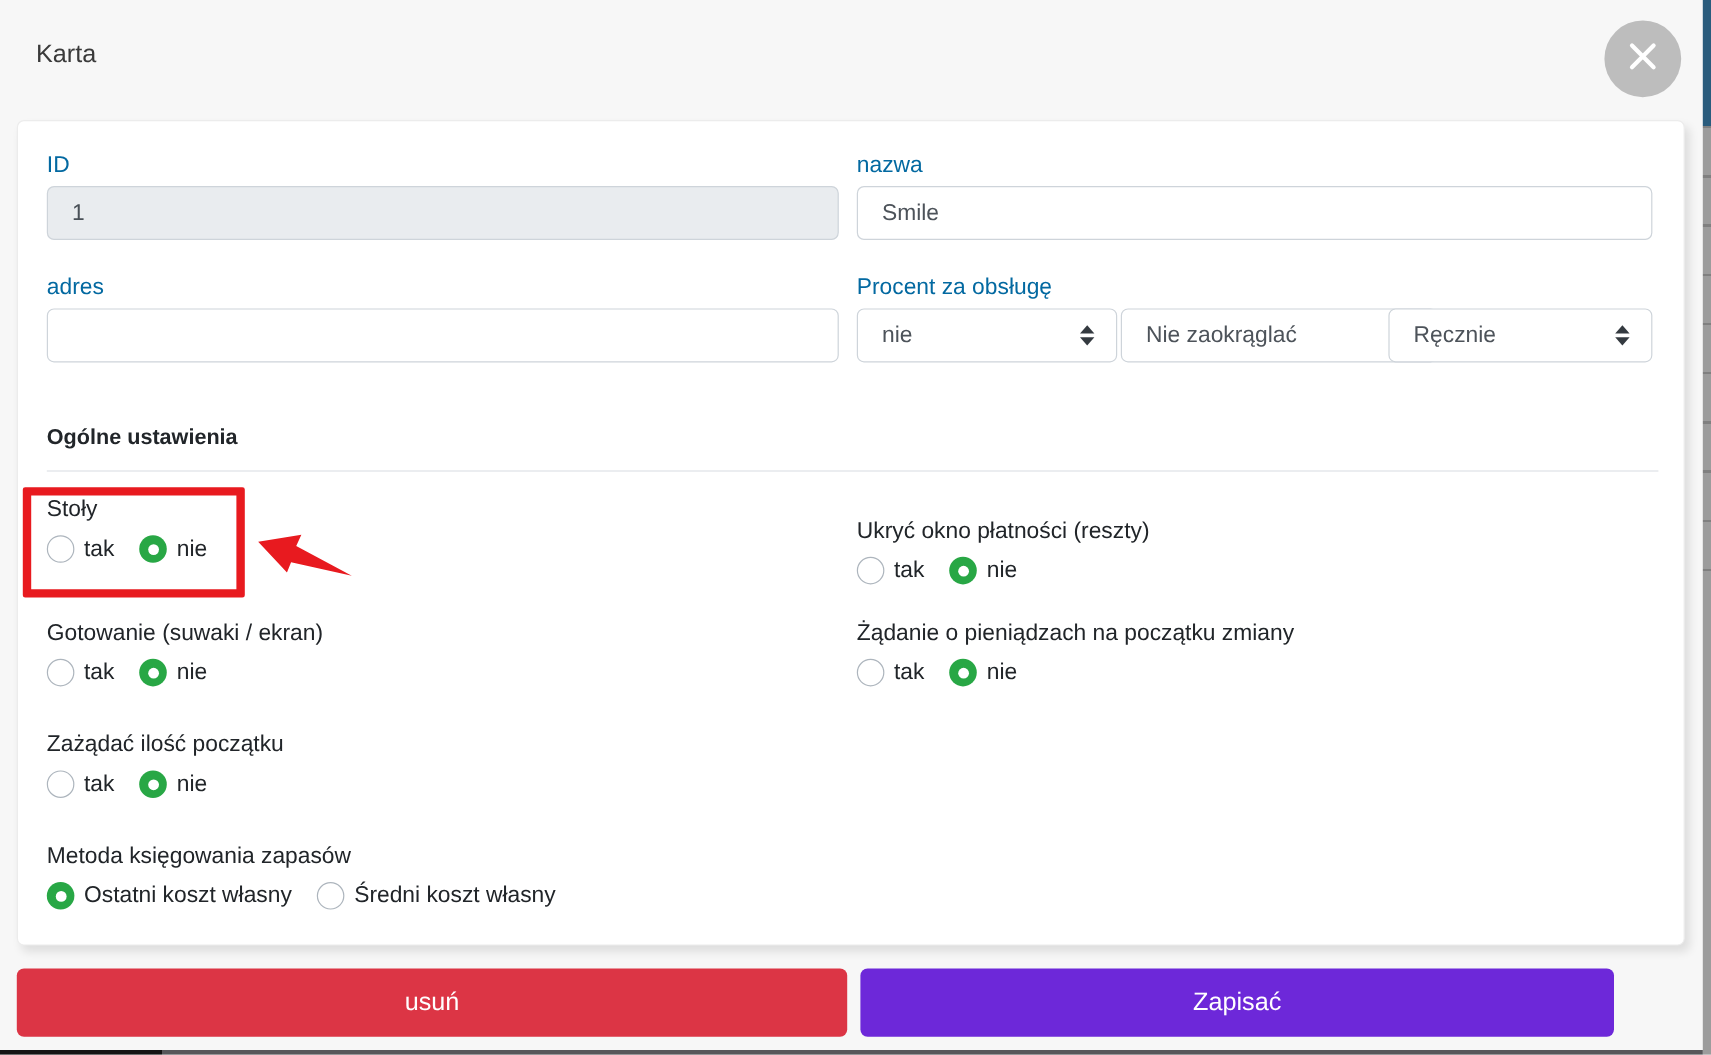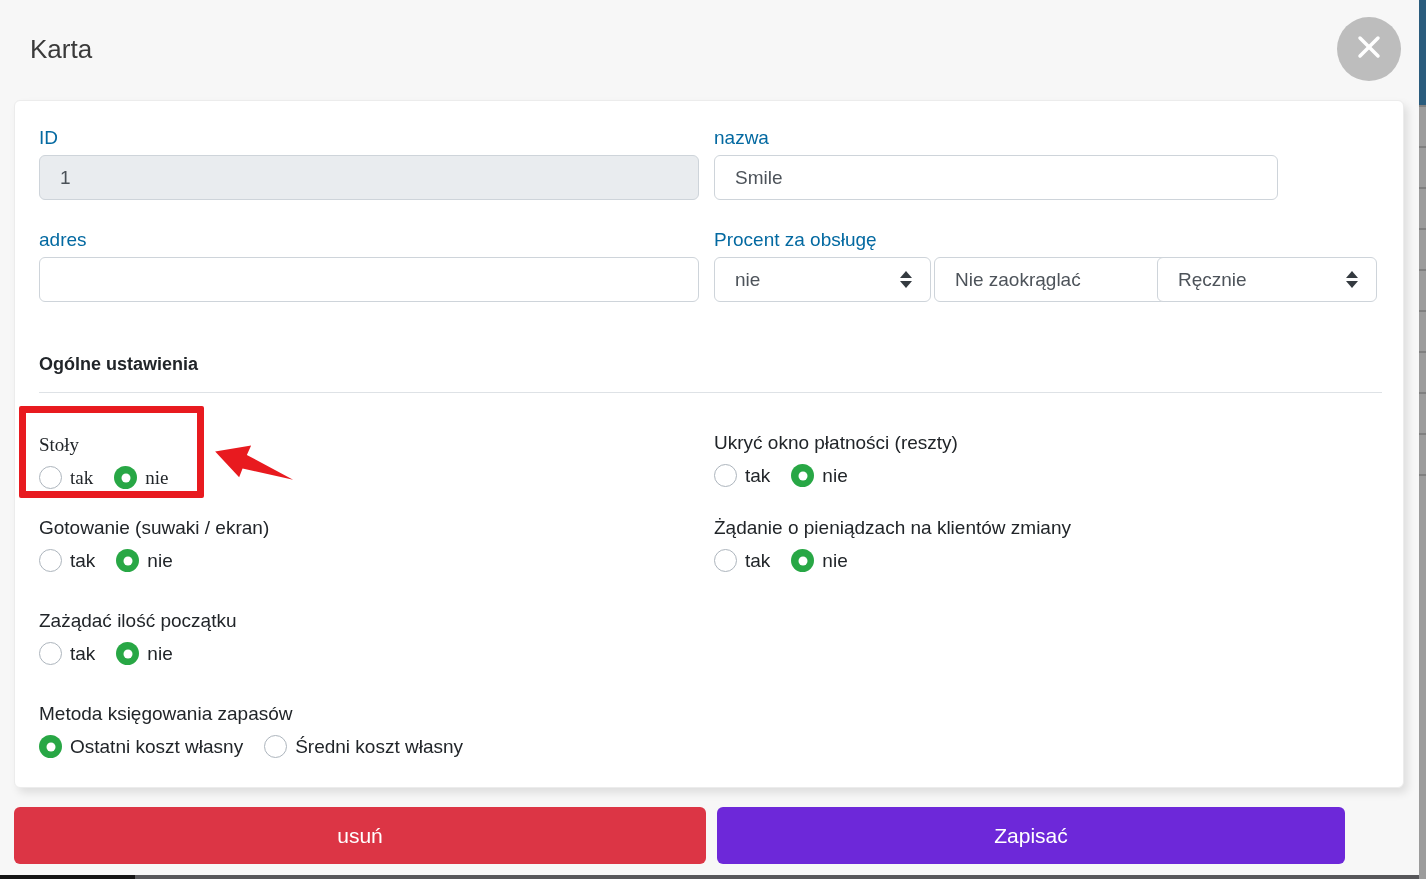--- a/index.html
+++ b/index.html
@@ -7,21 +7,21 @@
   body {
     font-family:"Liberation Sans", sans-serif;
     background:#f7f7f7;
     position:relative;
     color:#212529;
   }
 
   
   .page-title {
     position:absolute; left:30px; top:34px;
-    font-size:26px; font-weight:400; color:#3a3a3a;
+    font-size:21px; font-weight:400; color:#3a3a3a;
   }
   .close-btn {
     position:absolute; left:1337px; top:17px;
     width:64px; height:64px; border-radius:50%;
     background:#bdbdbd; cursor:pointer;
     display:flex; align-items:center; justify-content:center;
   }
 
   
   .card {
@@ -140,21 +140,21 @@
       </svg>
     </span>
   </div>
 
   <div class="card">
 
     <div class="f-label" style="left:24px; top:25px;">ID</div>
     <input class="text-input disabled" style="left: 24px; top: 54px; width: 660px;" disabled="" value="1">
 
     <div class="f-label" style="left:699px; top:25px;">nazwa</div>
-    <input class="text-input" style="left: 699px; top: 54px; width: 564px;" value="Smile">
+    <input class="text-input" style="left: 699px; top: 54px; width: 663px;" value="Smile">
 
     <div class="f-label" style="left:24px; top:127px;">adres</div>
     <input class="text-input" style="left: 24px; top: 156px; width: 660px;" value="">
 
     <div class="f-label" style="left:699px; top:127px;">Procent za obsługę</div>
 
     <div class="select" style="left:699px; top:156px; width:217px;">
       <span class="val">nie</span>
       <span class="updown">
           <span class="tri-up"></span>
@@ -172,21 +172,21 @@
       <span class="val">Ręcznie</span>
       <span class="updown">
           <span class="tri-up"></span>
           <span class="tri-down"></span>
         </span>
     </div>
 
     <div class="section-heading">Ogólne ustawienia</div>
     <div class="hr"></div>
 
-    <div class="group" style="left:24px; top:332px;font-family:Liberation Serif, serif;">
+    <div class="group" style="left:24px; top:312px;">
       <div class="glabel">Stoły</div>
       <div class="radios">
         <span class="radio"></span>
         <span class="rtext">tak</span>
         <span class="gap"></span>
         <span class="radio checked"></span>
         <span class="rtext">nie</span>
       </div>
     </div>
 
@@ -206,21 +206,21 @@
       <div class="radios">
         <span class="radio"></span>
         <span class="rtext">tak</span>
         <span class="gap"></span>
         <span class="radio checked"></span>
         <span class="rtext">nie</span>
       </div>
     </div>
 
     <div class="group" style="left:699px; top:415px;">
-      <div class="glabel">Żądanie o pieniądzach na klientów zmiany</div>
+      <div class="glabel">Żądanie o pieniądzach na początku zmiany</div>
       <div class="radios">
         <span class="radio"></span>
         <span class="rtext">tak</span>
         <span class="gap"></span>
         <span class="radio checked"></span>
         <span class="rtext">nie</span>
       </div>
     </div>
 
     <div class="group" style="left:24px; top:508px;">

